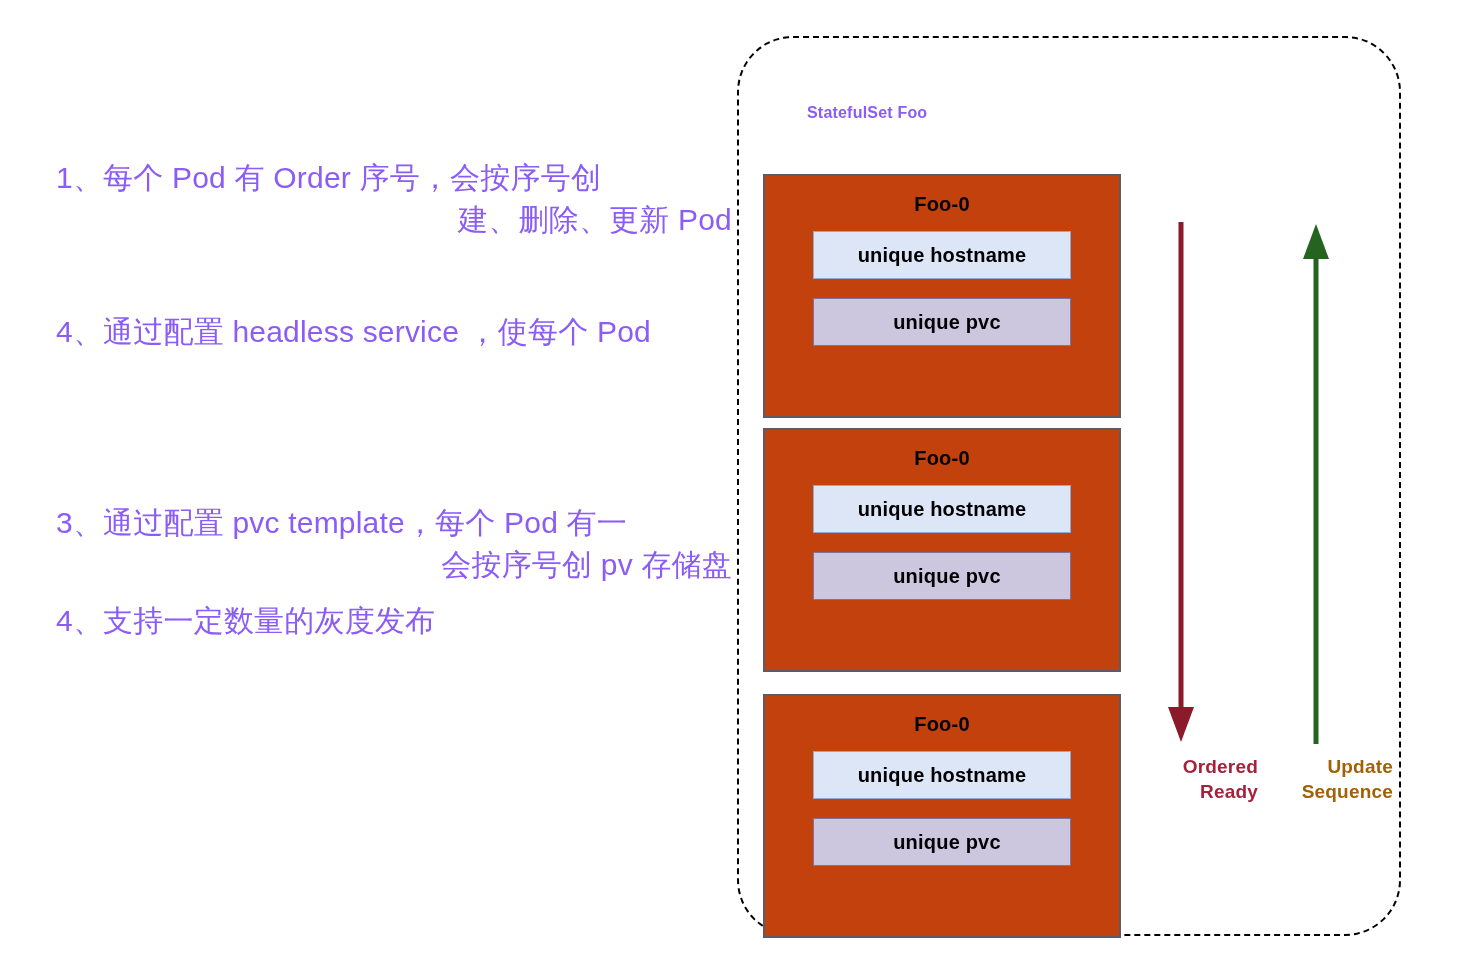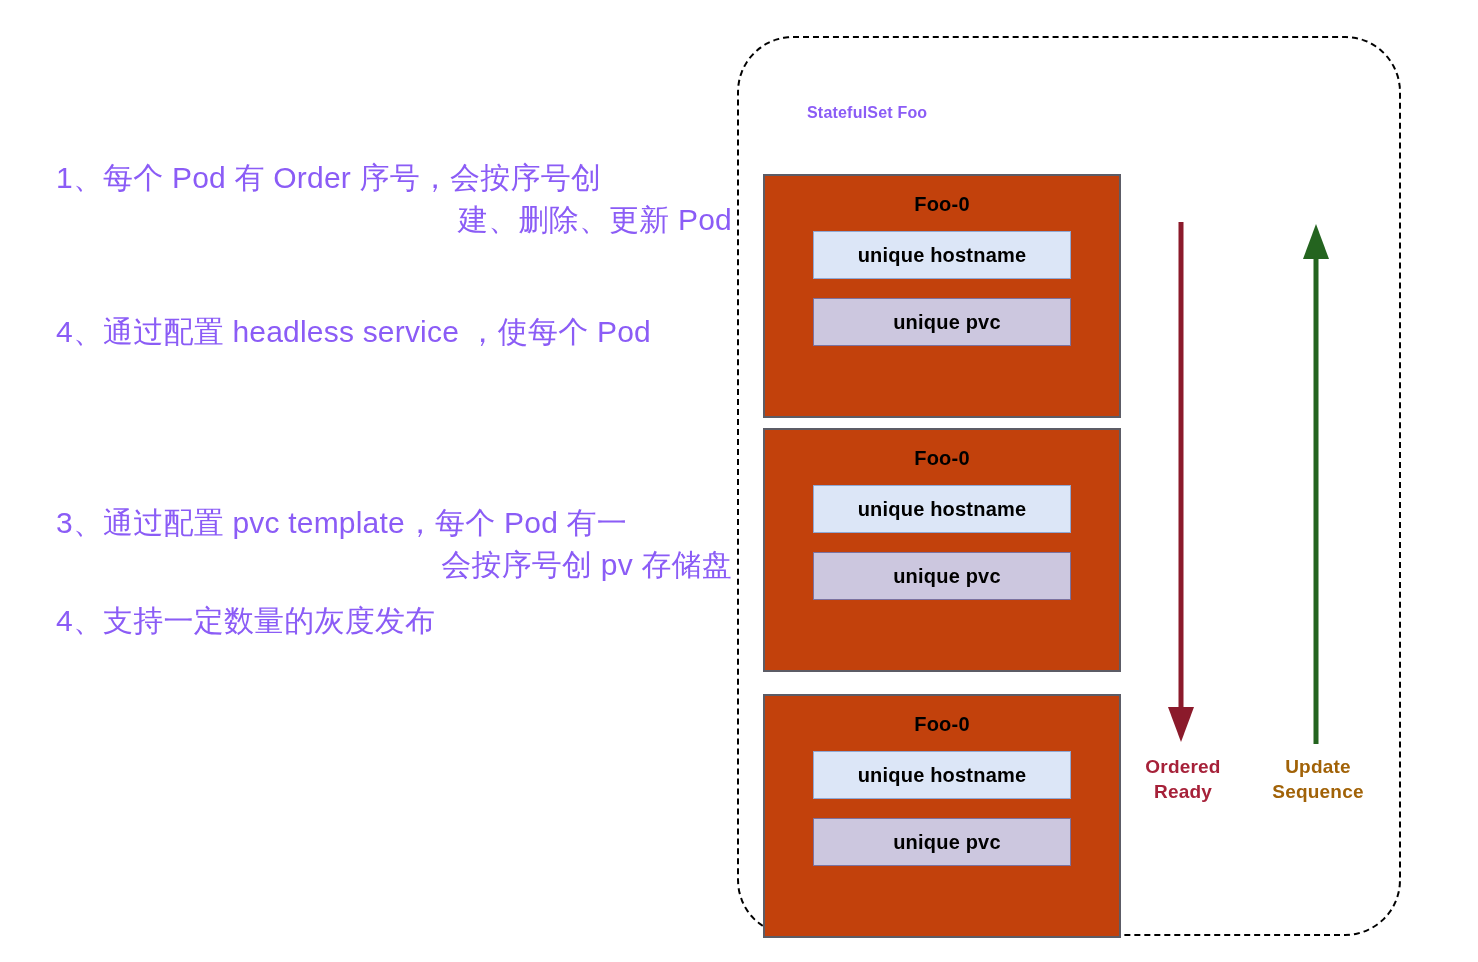--- a/index.html
+++ b/index.html
@@ -127,21 +127,21 @@
   #update-sequence-arrow {
     position: absolute;
     left: 1295px;
     top: 222px;
     width: 46px;
     height: 522px;
   }
   .arrow-label {
     position: absolute;
     width: 150px;
-    text-align: center;
+    text-align: right;
     font-size: 19px;
     font-weight: bold;
     line-height: 1.30;
     letter-spacing: 0.2px;
     white-space: pre-line;
   }
   #ordered-ready-label {
     left: 1108px;
     top: 755px;
     color: #a62139;

